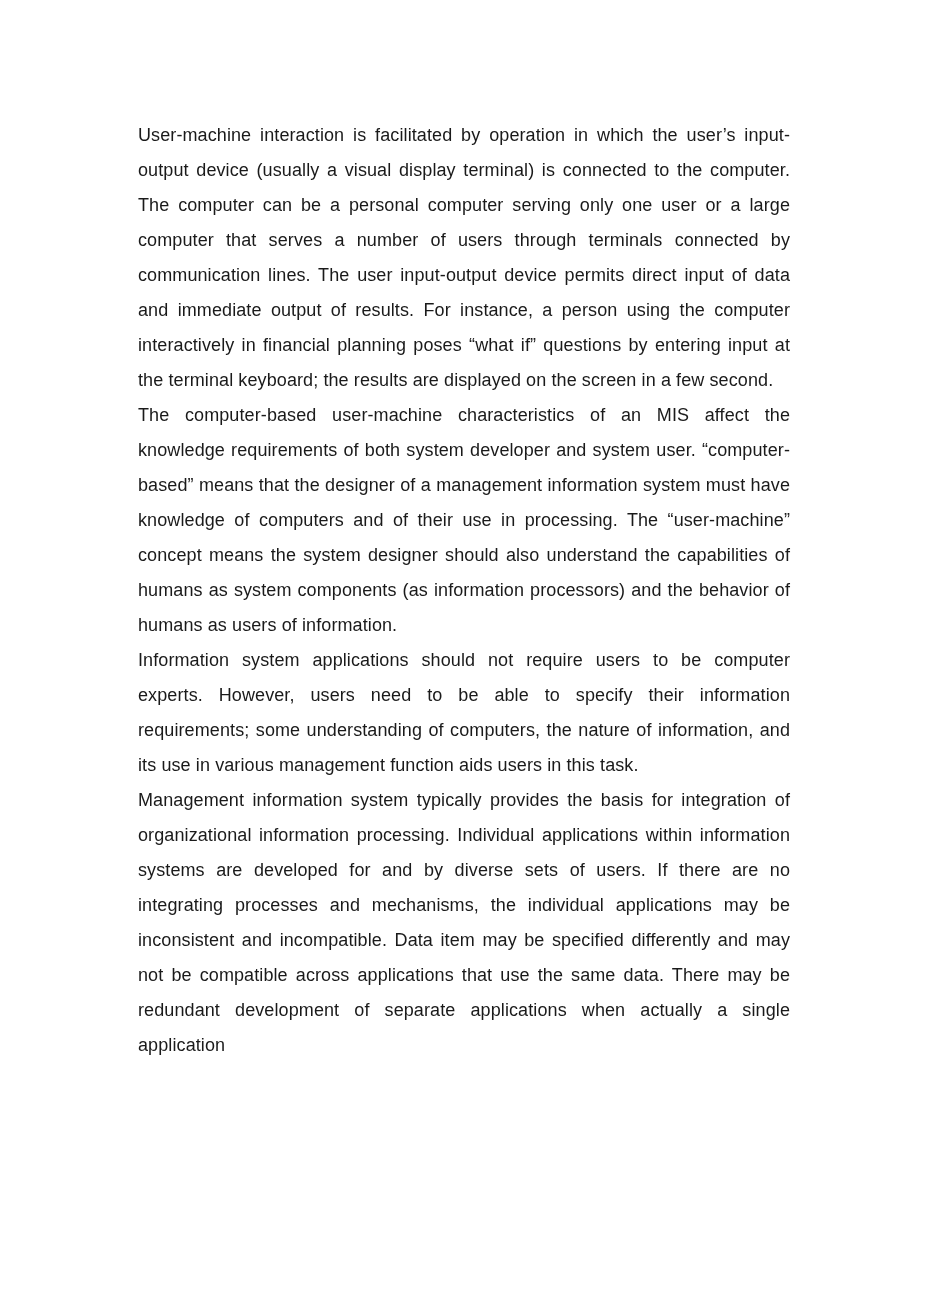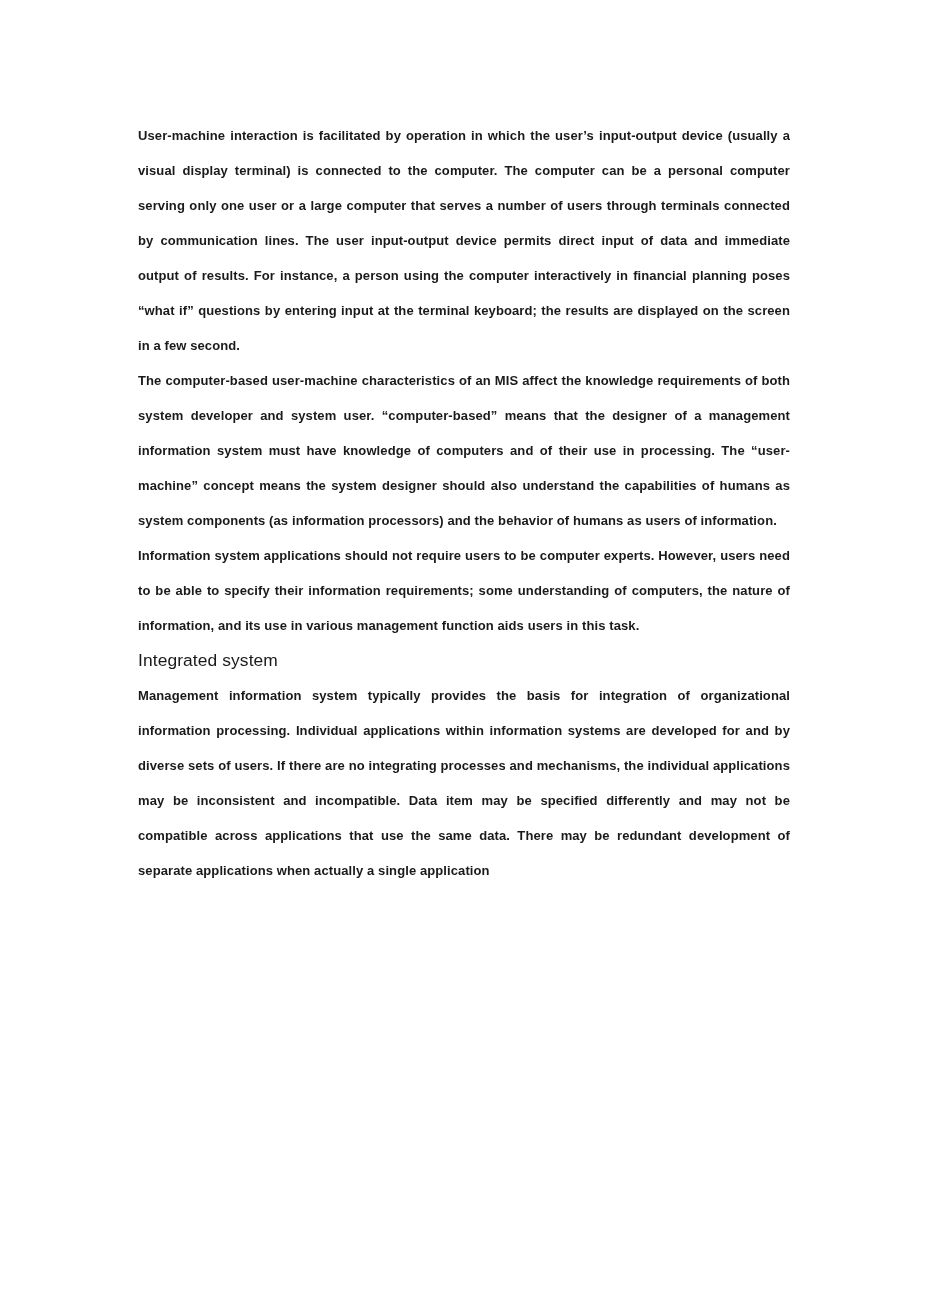--- a/index.html
+++ b/index.html
@@ -20,27 +20,26 @@
     height: 1309px;
     box-sizing: border-box;
     padding: 118px 136px 0 138px;
     background: #ffffff;
   }
   .doc-body {
     width: 652px;
   }
   .para {
     margin: 0;
-    font-size: 13px;
+    font-size: 18px;
     line-height: 35px;
     text-align: justify;
     text-justify: inter-word;
     color: #1a1a1a;
     letter-spacing: 0.1px;
-    font-weight: bold;
   }
   .heading-line {
     margin: 0;
     font-size: 17.4px;
     line-height: 35px;
     text-align: left;
     color: #1a1a1a;
     letter-spacing: 0.1px;
   }
 </style>
@@ -49,18 +48,17 @@
 
 <div class="page">
   <div class="doc-body">
 
     <p class="para">User-machine interaction is facilitated by operation in which the user’s input-output device (usually a visual display terminal) is connected to the computer. The computer can be a personal computer serving only one user or a large computer that serves a number of users through terminals connected by communication lines. The user input-output device permits direct input of data and immediate output of results. For instance, a person using the computer interactively in financial planning poses “what if” questions by entering input at the terminal keyboard; the results are displayed on the screen in a few second.</p>
 
     <p class="para">The computer-based user-machine characteristics of an MIS affect the knowledge requirements of both system developer and system user. “computer-based” means that the designer of a management information system must have knowledge of computers and of their use in processing. The “user-machine” concept means the system designer should also understand the capabilities of humans as system components (as information processors) and the behavior of humans as users of information.</p>
 
     <p class="para">Information system applications should not require users to be computer experts. However, users need to be able to specify their information requirements; some understanding of computers, the nature of information, and its use in various management function aids users in this task.</p>
 
-    <p class="heading-line">Integrated system</p>
 
     <p class="para">Management information system typically provides the basis for integration of organizational information processing. Individual applications within information systems are developed for and by diverse sets of users. If there are no integrating processes and mechanisms, the individual applications may be inconsistent and incompatible. Data item may be specified differently and may not be compatible across applications that use the same data. There may be redundant development of separate applications when actually a single application</p>
 
   </div>
 </div>
 
 </body></html>

